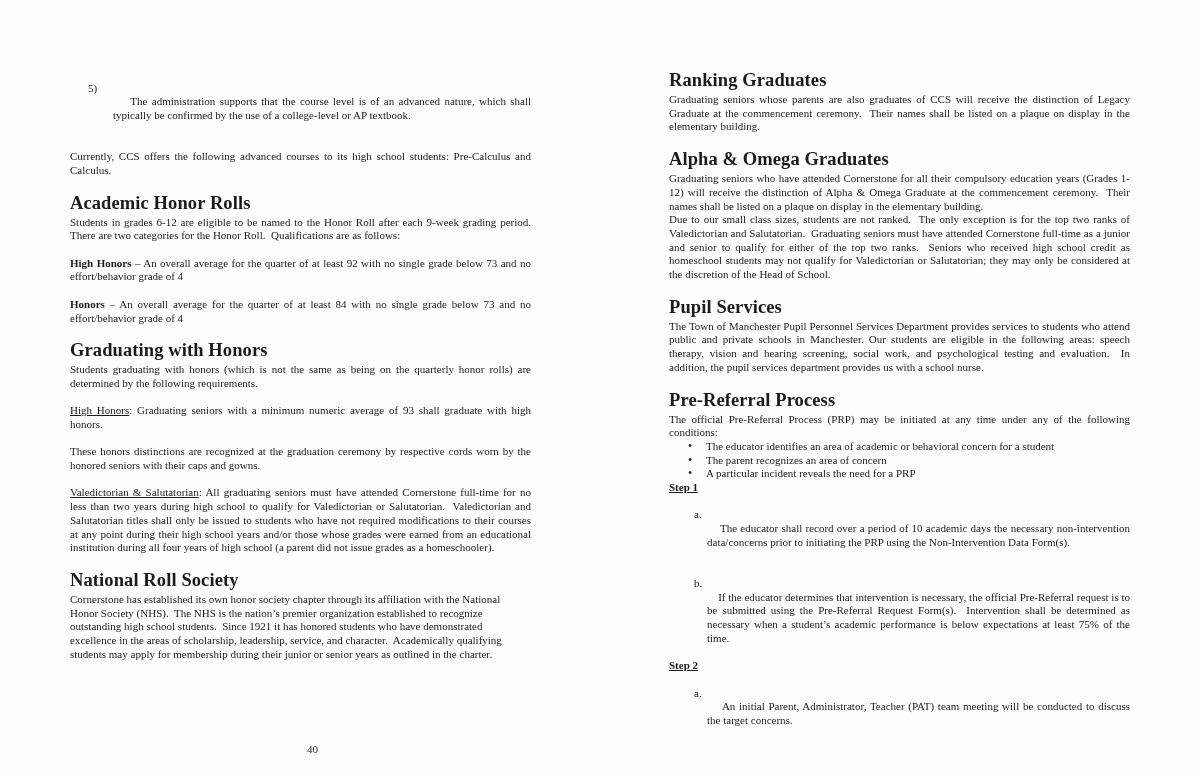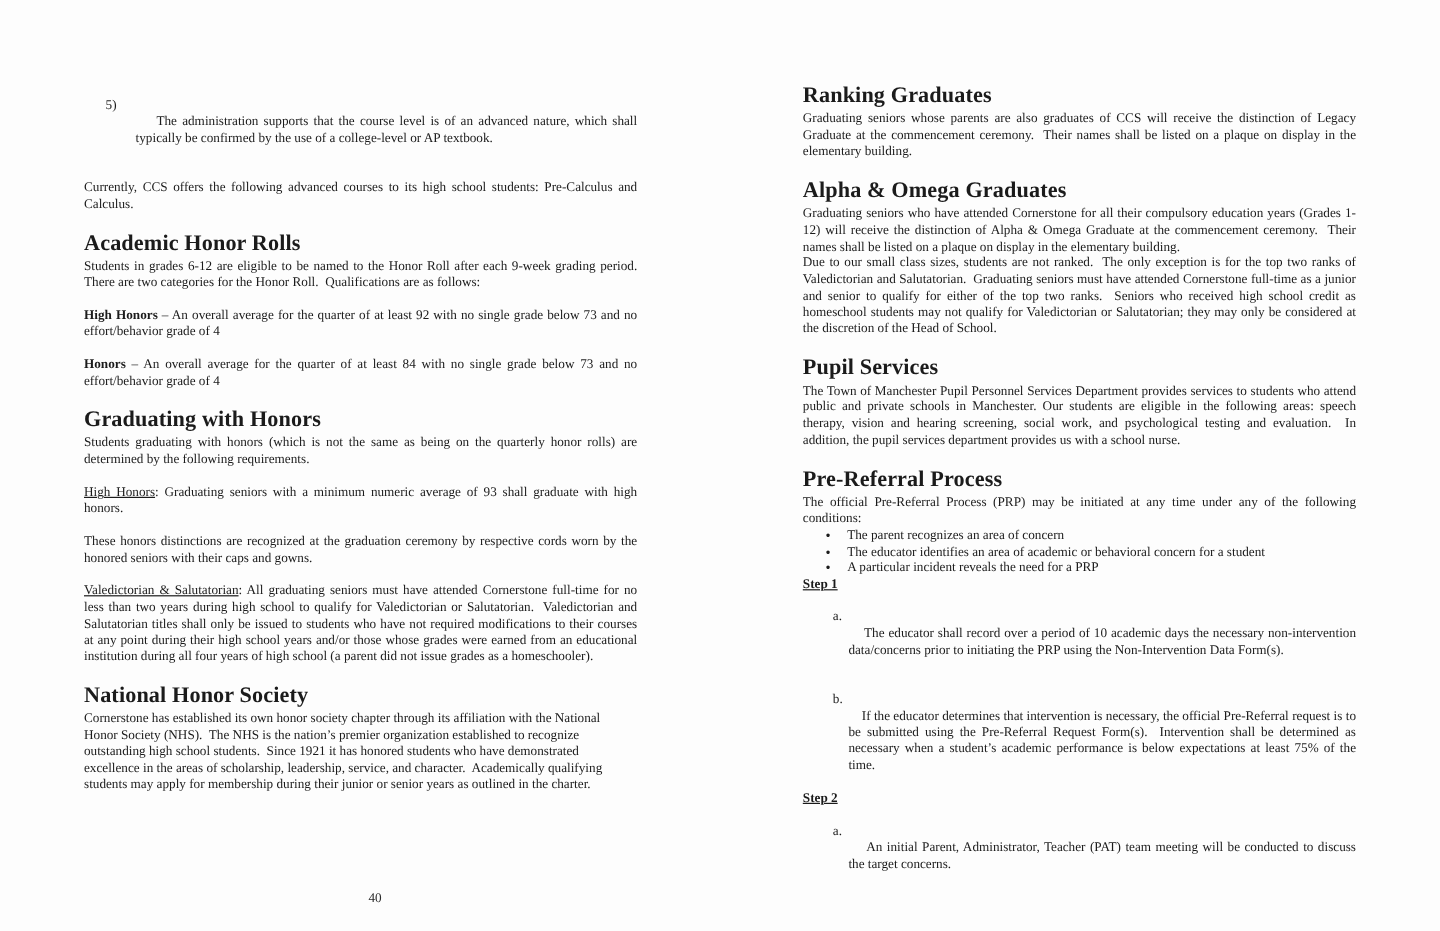--- a/index.html
+++ b/index.html
@@ -85,21 +85,21 @@
   <p class="just prewrap mb">Students in grades 6-12 are eligible to be named to the Honor Roll after each 9-week grading period.  There are two categories for the Honor Roll.  Qualifications are as follows:</p>
   <p class="just prewrap mb"><span class="lead-b">High Honors</span><span> – An overall average for the quarter of at least 92 with no single grade below 73 and no effort/behavior grade of 4</span></p>
   <p class="just prewrap"><span class="lead-b">Honors</span><span> – An overall average for the quarter of at least 84 with no single grade below 73 and no effort/behavior grade of 4</span></p>
 
   <h2>Graduating with Honors</h2>
   <p class="just prewrap mb">Students graduating with honors (which is not the same as being on the quarterly honor rolls) are determined by the following requirements.</p>
   <p class="just prewrap mb"><span class="lead-u">High Honors</span><span>: Graduating seniors with a minimum numeric average of 93 shall graduate with high honors.</span></p>
   <p class="just prewrap mb">These honors distinctions are recognized at the graduation ceremony by respective cords worn by the honored seniors with their caps and gowns.</p>
   <p class="just prewrap"><span class="lead-u">Valedictorian &amp; Salutatorian</span><span>: All graduating seniors must have attended Cornerstone full-time for no less than two years during high school to qualify for Valedictorian or Salutatorian.  Valedictorian and Salutatorian titles shall only be issued to students who have not required modifications to their courses at any point during their high school years and/or those whose grades were earned from an educational institution during all four years of high school (a parent did not issue grades as a homeschooler).</span></p>
 
-  <h2>National Honor Society</h2>
+  <h2>National Roll Society</h2>
   <p class="prewrap">Cornerstone has established its own honor society chapter through its affiliation with the National Honor Society (NHS).  The NHS is the nation’s premier organization established to recognize outstanding high school students.  Since 1921 it has honored students who have demonstrated excellence in the areas of scholarship, leadership, service, and character.  Academically qualifying students may apply for membership during their junior or senior years as outlined in the charter.</p>
 
 </section>
 
 <section class="page page--right">
 
   <h2>Ranking Graduates</h2>
   <p class="just prewrap">Graduating seniors whose parents are also graduates of CCS will receive the distinction of Legacy Graduate at the commencement ceremony.  Their names shall be listed on a plaque on display in the elementary building.</p>
 
   <h2>Alpha &amp; Omega Graduates</h2>
@@ -107,22 +107,22 @@
 
   <p class="just prewrap">Due to our small class sizes, students are not ranked.  The only exception is for the top two ranks of Valedictorian and Salutatorian.  Graduating seniors must have attended Cornerstone full-time as a junior and senior to qualify for either of the top two ranks.  Seniors who received high school credit as homeschool students may not qualify for Valedictorian or Salutatorian; they may only be considered at the discretion of the Head of School.</p>
 
   <h2>Pupil Services</h2>
   <p class="just prewrap">The Town of Manchester Pupil Personnel Services Department provides services to students who attend public and private schools in Manchester. Our students are eligible in the following areas: speech therapy, vision and hearing screening, social work, and psychological testing and evaluation.  In addition, the pupil services department provides us with a school nurse.</p>
 
   <h2>Pre-Referral Process</h2>
   <p class="just prewrap">The official Pre-Referral Process (PRP) may be initiated at any time under any of the following conditions:</p>
 
   <ul class="bullets mb">
+    <li>The educator identifies an area of academic or behavioral concern for a student</li>
     <li>The parent recognizes an area of concern</li>
-    <li>The educator identifies an area of academic or behavioral concern for a student</li>
     <li>A particular incident reveals the need for a PRP</li>
   </ul>
 
   <p class="step-label">Step 1</p>
   <div class="step-item just prewrap">
     <span class="marker">a.</span>
     <span>The educator shall record over a period of 10 academic days the necessary non-intervention data/concerns prior to initiating the PRP using the Non-Intervention Data Form(s).</span>
   </div>
   <div class="step-item just prewrap">
     <span class="marker">b.</span>

